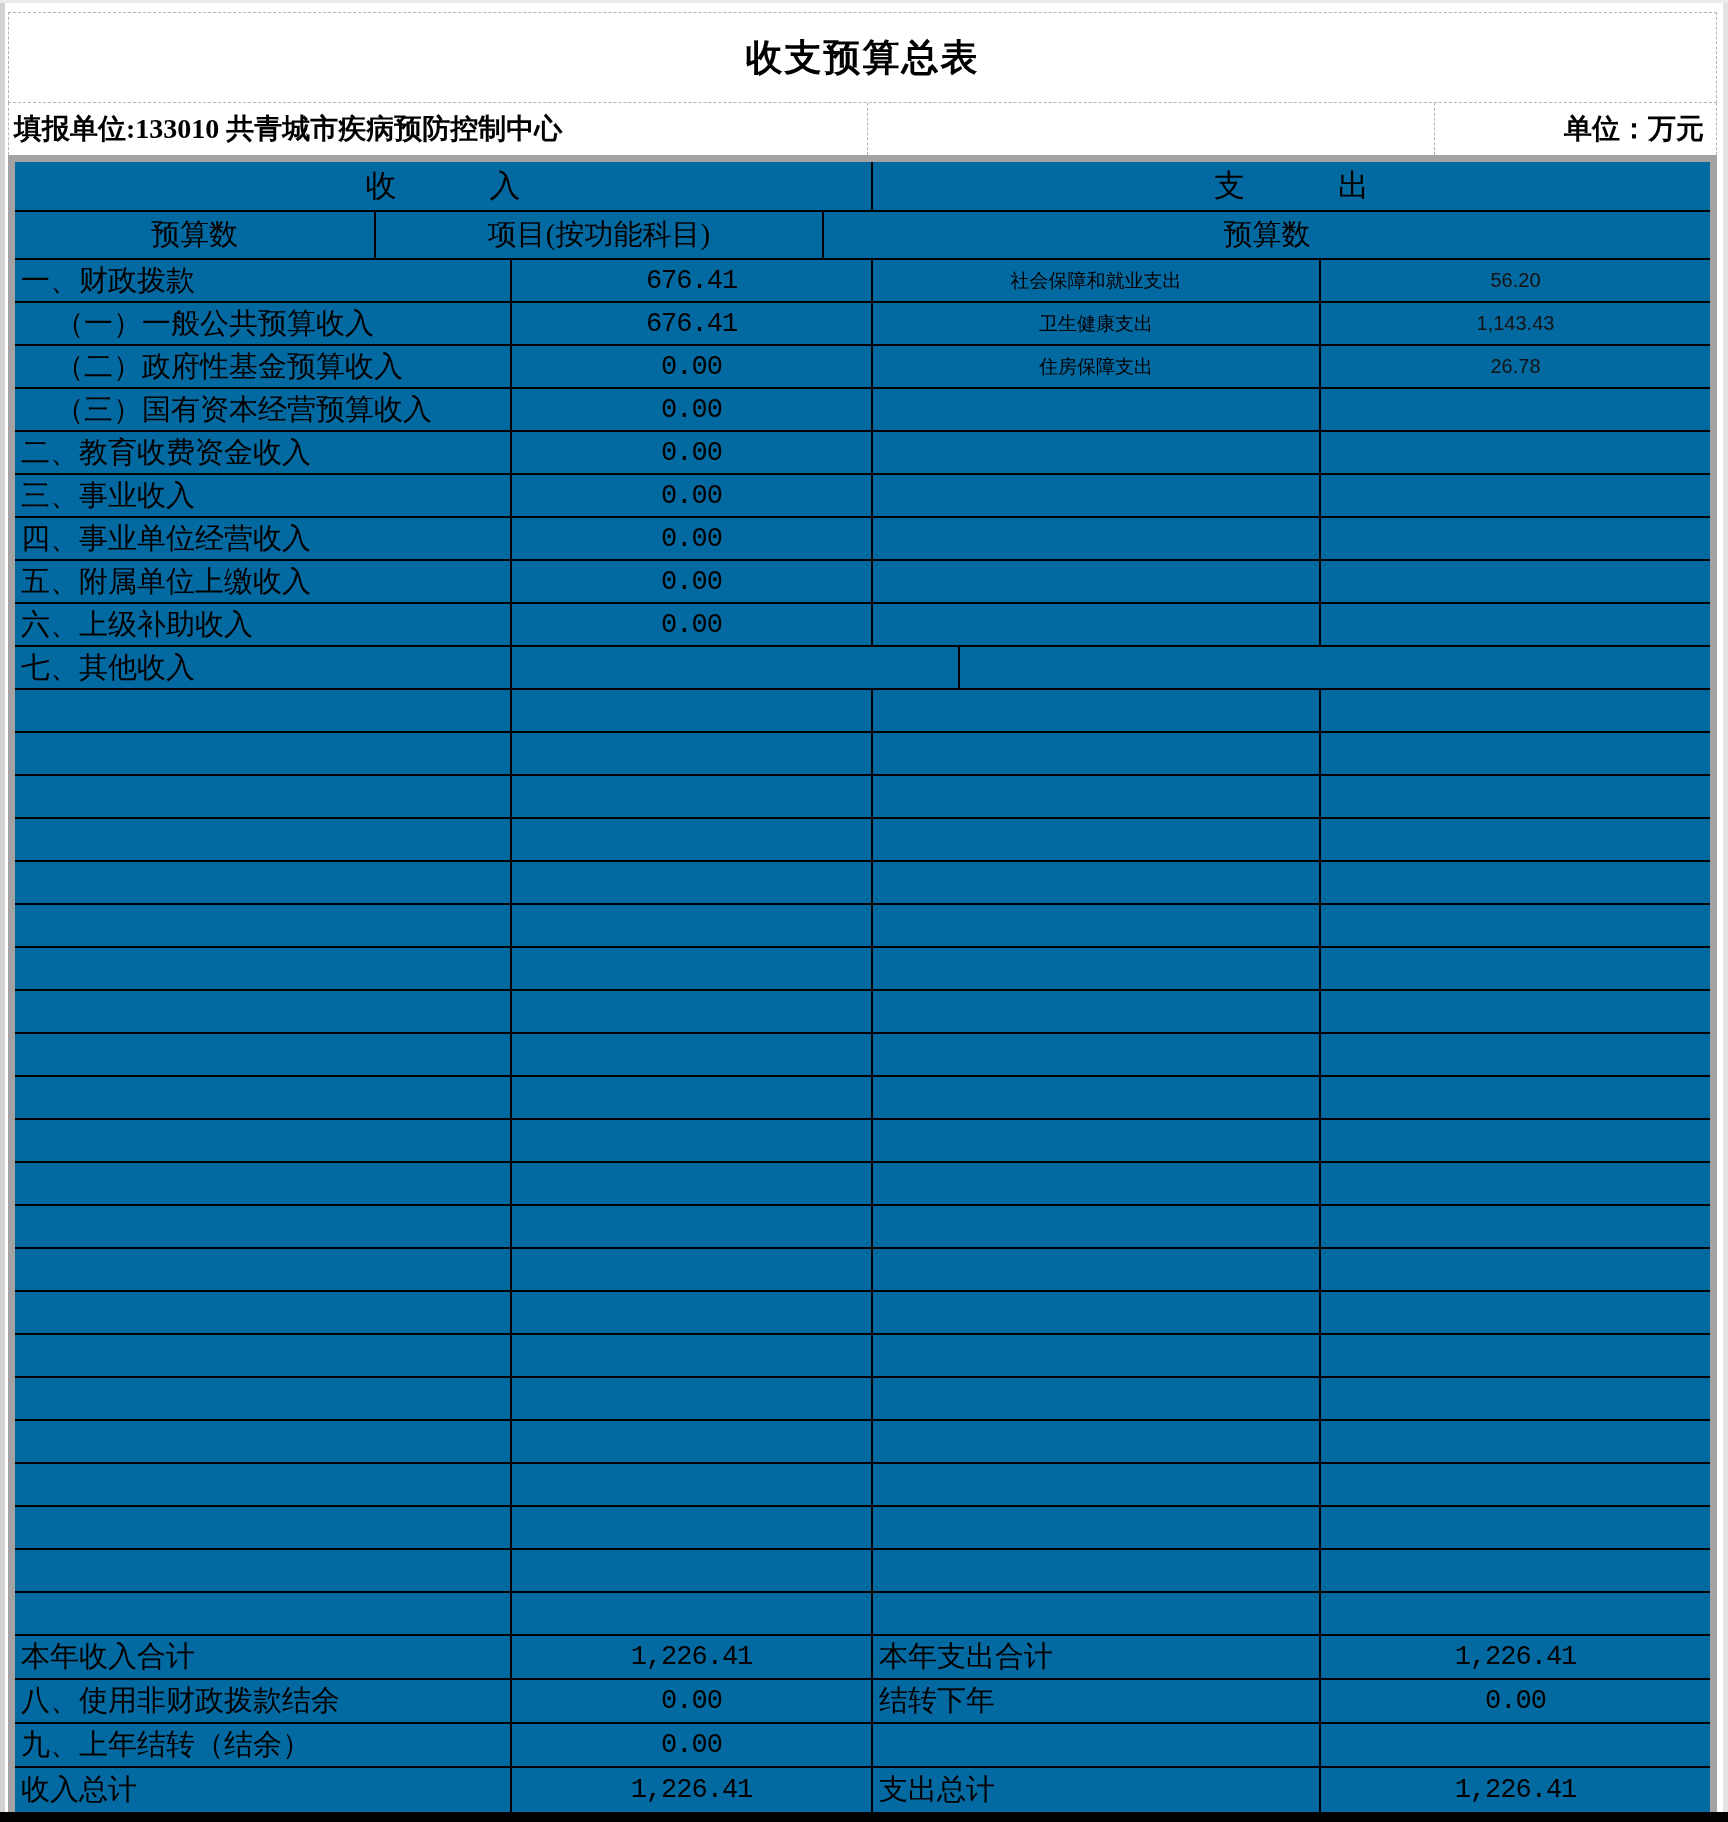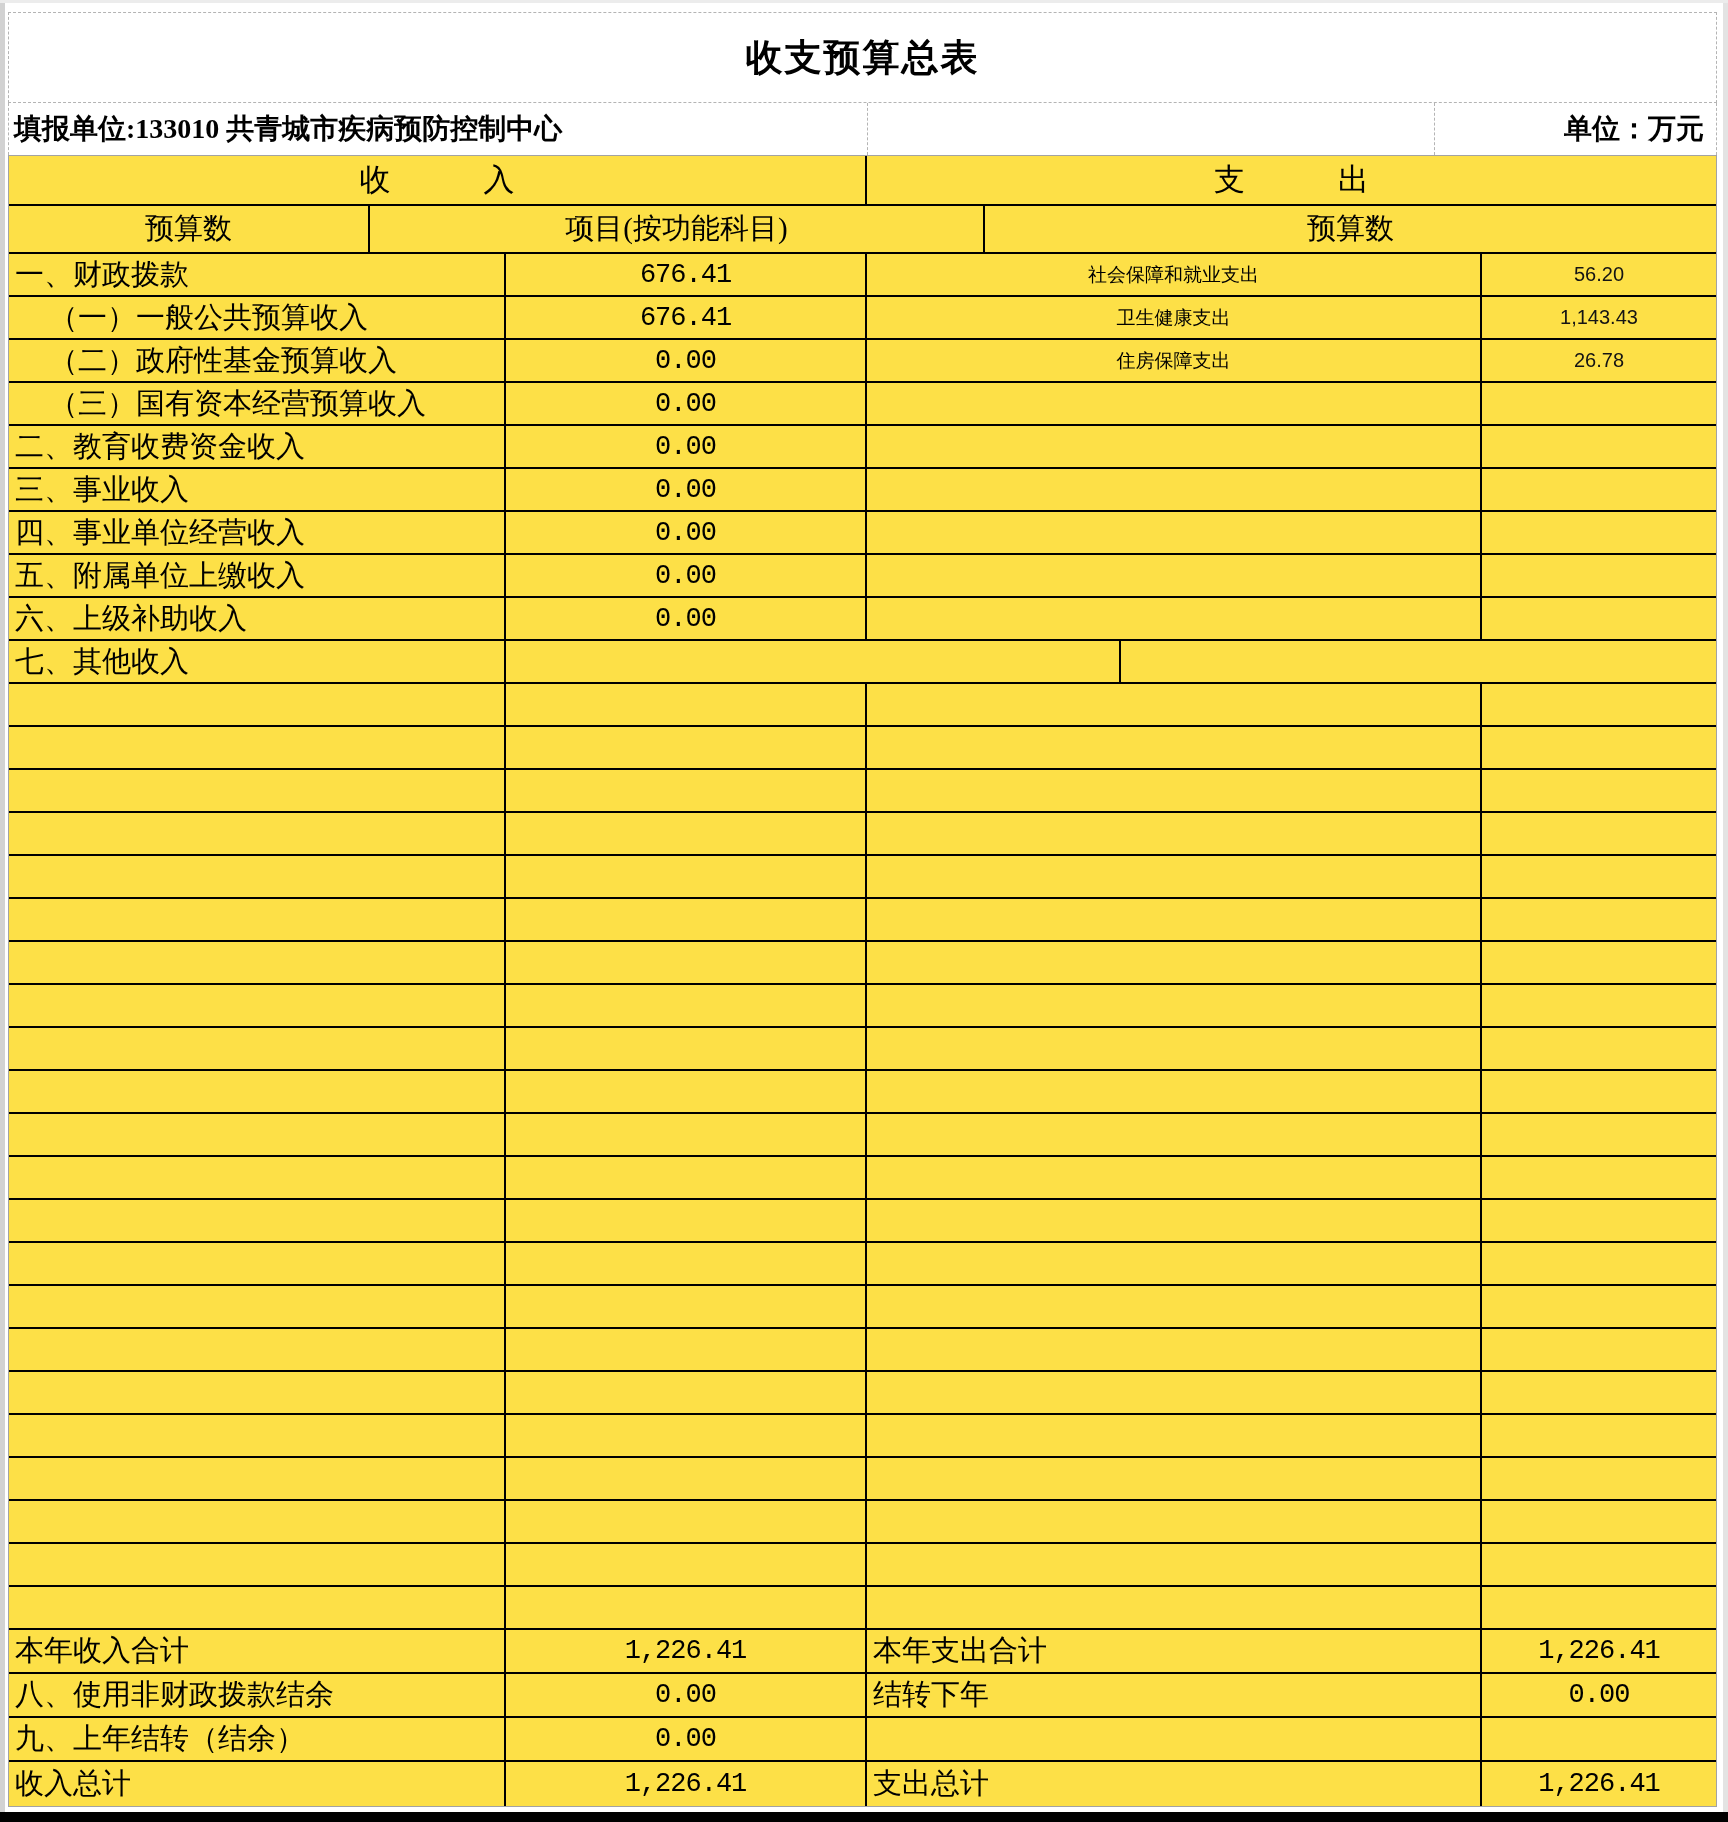--- a/index.html
+++ b/index.html
@@ -24,28 +24,28 @@
     display:flex; align-items:flex-end;
   }
   .unit-row .u1 { width:858px; height:100%; display:flex; align-items:center;
                   font-size:28px; font-weight:bold; padding-left:5px; }
   .unit-row .u2 { width:567px; height:100%; border-left:1px dashed #b4b4b4; }
   .unit-row .u3 { flex:1; height:100%; border-left:1px dashed #b4b4b4;
                   display:flex; align-items:center; justify-content:flex-end;
                   font-size:28px; font-weight:bold; padding-right:12px; }
 
   
-  .budget-grid { width:1709px; border:1px solid #a3a3a3; background:#fde047; }
+  .budget-grid { width:1709px; border:7px solid #a3a3a3; background:#0369a1; }
   .trow { display:flex; }
   .cell { height:100%; border-right:2px solid #000; border-bottom:2px solid #000;
           display:flex; align-items:center; overflow:hidden; white-space:nowrap; }
   .trow .cell:last-child { border-right:none; }
   .trow:last-child .cell { border-bottom:none; }
 
-  .c1 { width:497px; } .c2 { width:361px; } .c3 { width:615px; } .c4 { flex:1; }
+  .c1 { width:497px; } .c2 { width:361px; } .c3 { width:448px; } .c4 { flex:1; }
   .h1 { height:50px; } .h2 { height:48px; } .body { height:43px;text-align:right; } .foot { height:44px; }
 
   .hspan1 { width:858px; justify-content:center; font-size:31px; }
   .hspan2 { flex:1;      justify-content:center; font-size:31px; }
   .colhead { justify-content:center; font-size:29px; }
 
   .lbl    { font-size:29px; padding-left:6px; }
   .lbl.ind{ padding-left:40px; }
   .explbl { justify-content:center; font-size:19px;font-family:Liberation Serif, serif; }
   .val    { justify-content:center;

